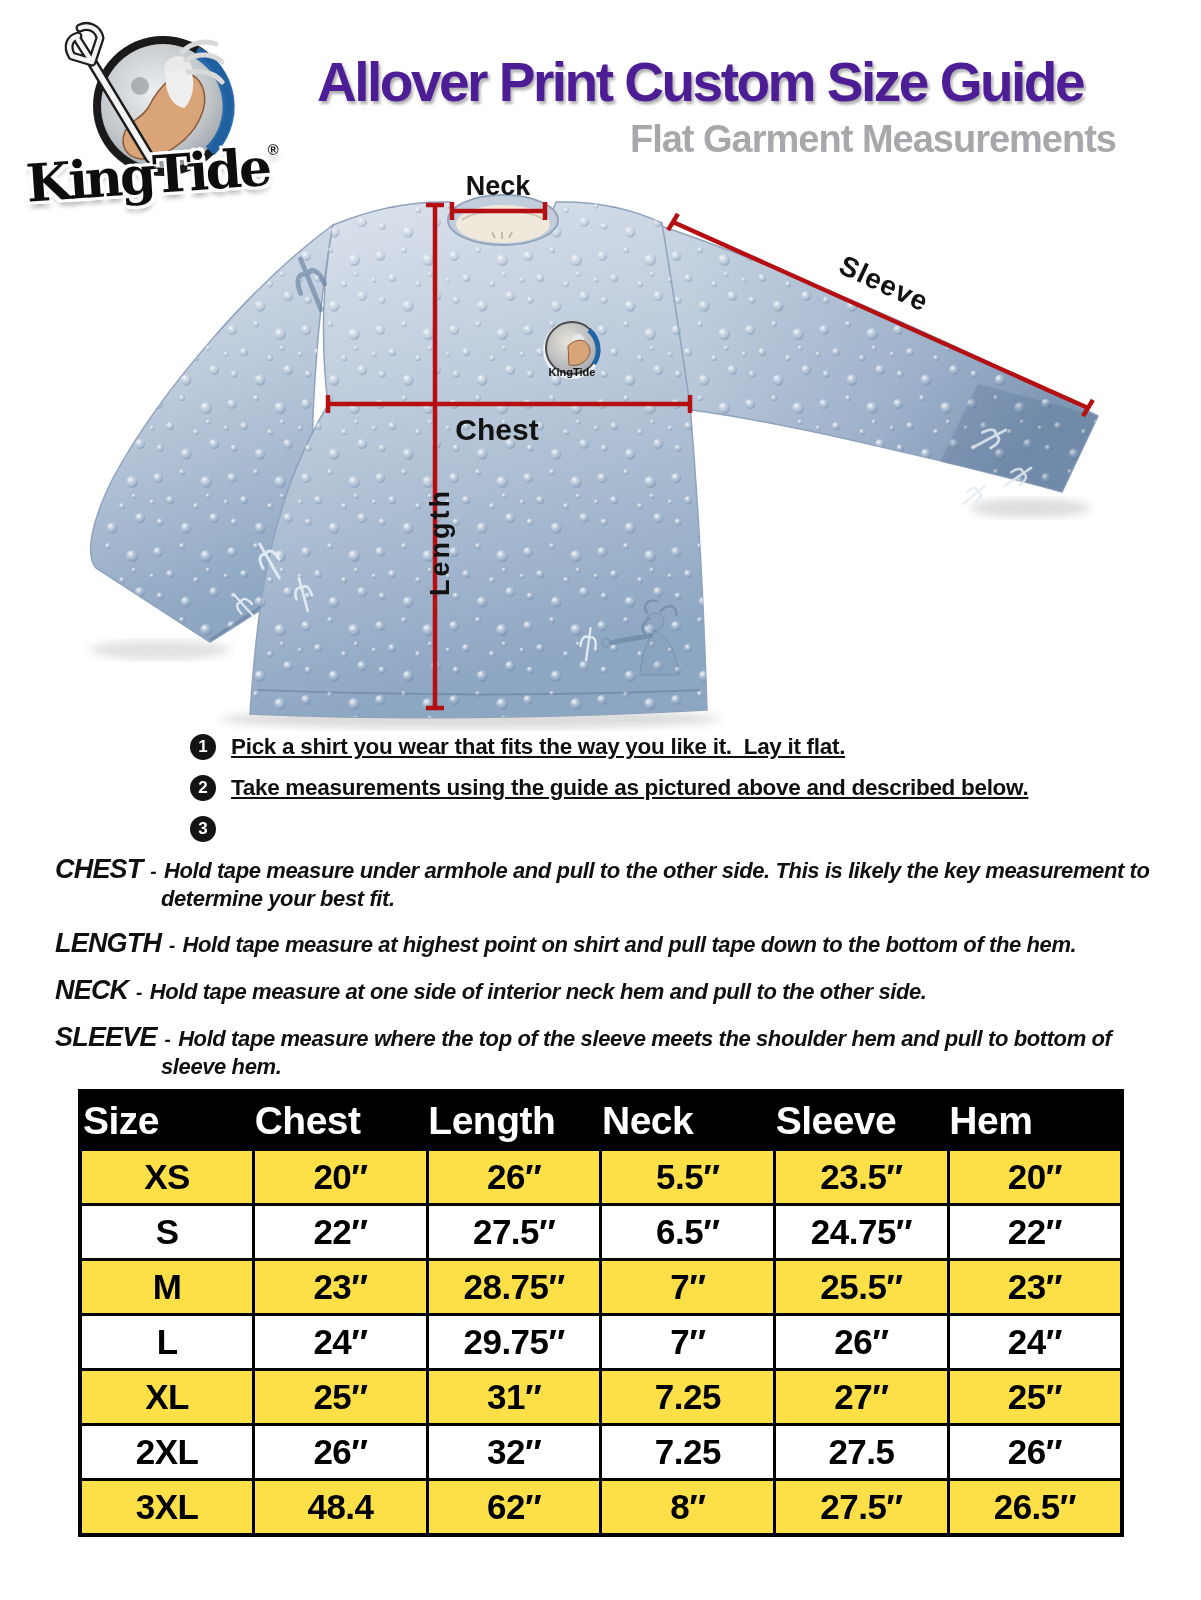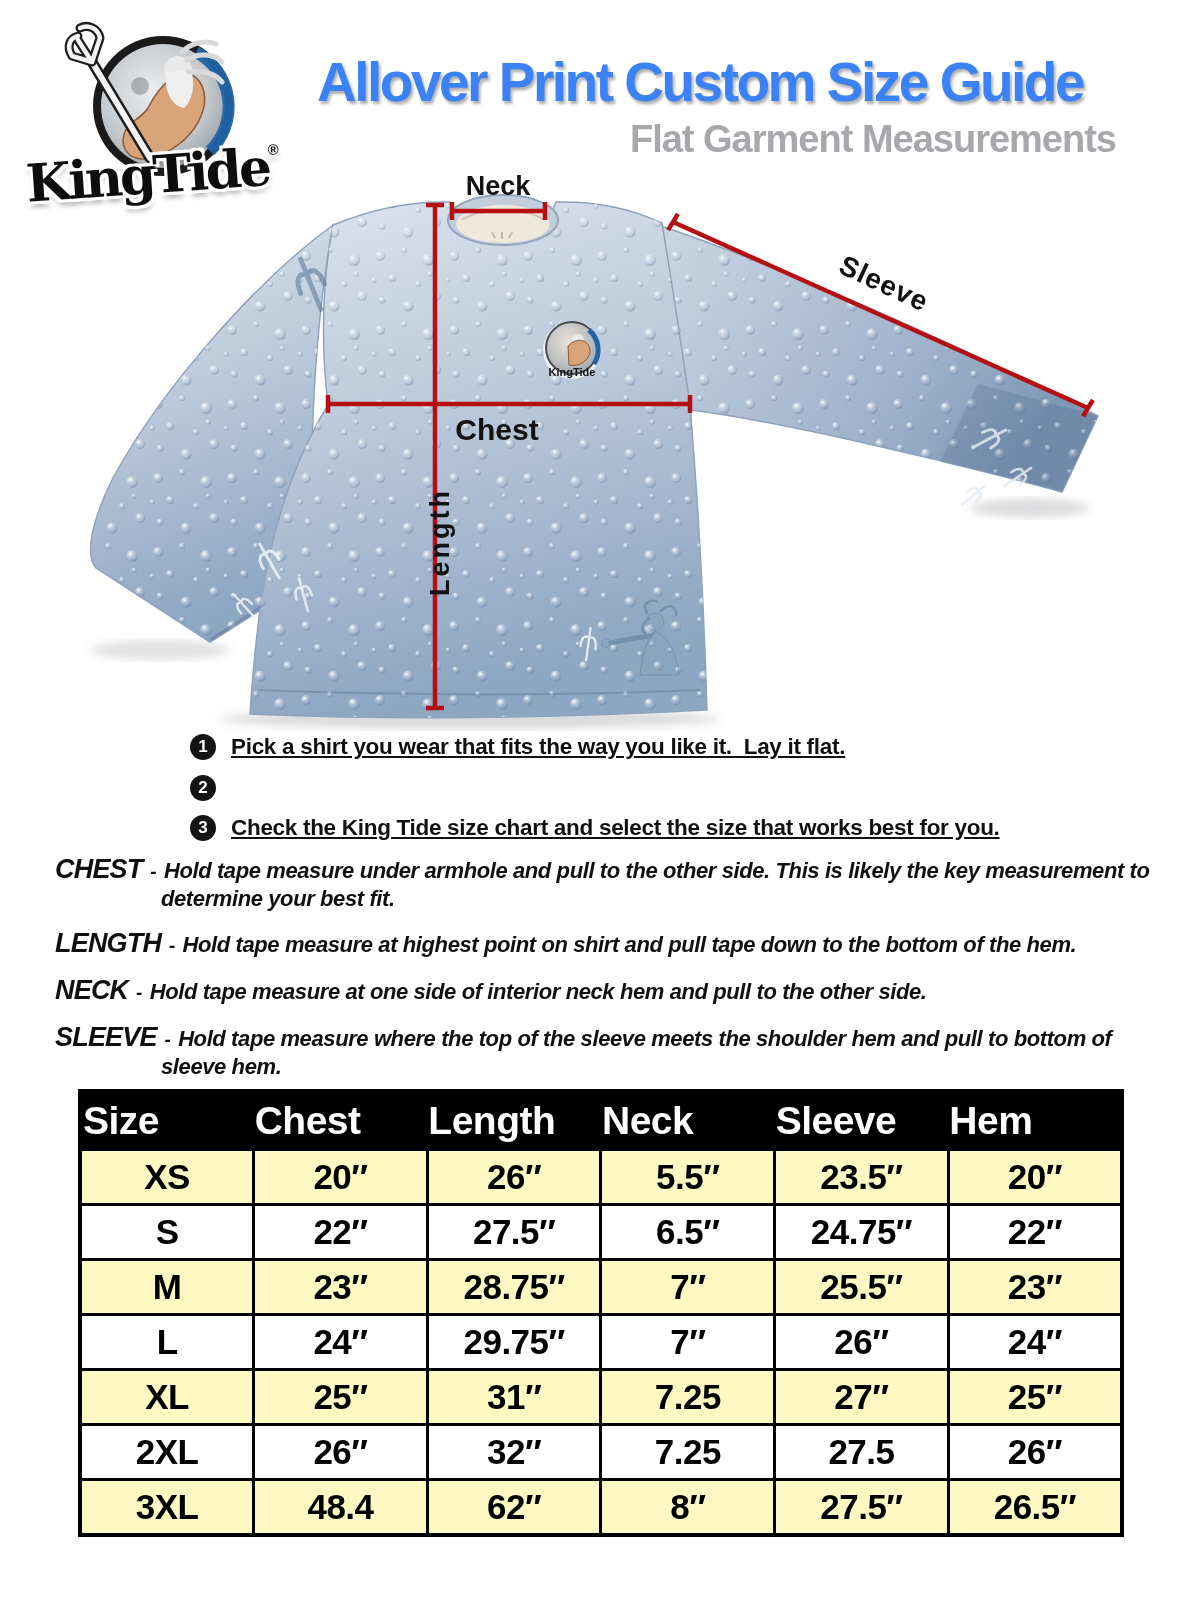--- a/index.html
+++ b/index.html
@@ -9,21 +9,21 @@
   .logo { position:absolute; left:28px; top:8px; width:250px; height:230px; }
   .logo svg { position:absolute; left:0; top:0; }
   .wordmark { position:absolute; left:-6px; top:136px; width:262px; text-align:center;
     font-family:"DejaVu Serif", serif; font-weight:bold; font-size:52px; letter-spacing:-3px;
     color:#0d0d0d; transform:rotate(-4deg);
     text-shadow:-3px -3px 0 #fff, 3px -3px 0 #fff, -3px 3px 0 #fff, 3px 3px 0 #fff, 0 6px 5px rgba(0,0,0,.30); }
   .reg { font-size:15px; font-family:"Liberation Sans",sans-serif; font-weight:bold; vertical-align:30px; letter-spacing:0; }
 
   
   .title { position:absolute; left:276px; top:50px; width:848px; text-align:center; white-space:nowrap;
-    font-size:55px; font-weight:bold; letter-spacing:-2.5px; color:#3b82f6;
+    font-size:55px; font-weight:bold; letter-spacing:-2.5px; color:#4c1d95;
     text-shadow:2px 3px 3px rgba(110,110,110,.55); }
   .subtitle { position:absolute; left:276px; top:118px; width:840px; text-align:right; white-space:nowrap;
     font-size:38px; font-weight:bold; letter-spacing:-1px; color:#a6a8ab; }
 
   
   .figure { position:absolute; left:0; top:170px; width:1201px; height:575px; }
   .figure text { font-family:"Liberation Sans", sans-serif; font-weight:bold; fill:#121212; }
 
   
   .steps { position:absolute; left:190px; top:732px; width:930px; }
@@ -40,21 +40,21 @@
   .def .term { font-size:27px; letter-spacing:-0.8px; }
   .def .dash { font-size:19px; padding:0 2px; }
 
   
   .size-table { position:absolute; left:78px; top:1089px; width:1046px;
     border-collapse:collapse; table-layout:fixed; border:4px solid #000; }
   .size-table th { background:#000; color:#fff; font-size:39px; font-weight:bold;
     height:53px; text-align:left; letter-spacing:-0.5px; }
   .size-table td { background:#fff; color:#000; font-size:35px; font-weight:bold;
     height:50px; text-align:center; border:3px solid #000; letter-spacing:-0.5px; }
-  .size-table tr.alt td { background:#fef9c3; }
+  .size-table tr.alt td { background:#fde047; }
 </style>
 </head>
 <body>
 
 <div class="logo">
   <svg width="250" height="230" viewBox="0 0 250 230">
     <defs>
       <radialGradient id="moonG" cx="0.42" cy="0.38" r="0.75">
         <stop offset="0" stop-color="#eceeef"></stop>
           <stop offset="0.6" stop-color="#c2c7cb"></stop>
@@ -220,24 +220,24 @@
 </svg>
 </div>
 
 <div class="steps">
   <div class="step">
     <div class="step-num">1</div>
     <div class="step-text">Pick a shirt you wear that fits the way you like it.  Lay it flat.</div>
   </div>
   <div class="step">
     <div class="step-num">2</div>
+    <div class="step-text">Take measurements using the guide as pictured above and described below.</div>
   </div>
   <div class="step">
     <div class="step-num">3</div>
-    <div class="step-text">Check the King Tide size chart and select the size that works best for you.</div>
   </div>
 </div>
 
 <div class="defs">
   <p class="def"><span class="term">CHEST</span> <span class="dash">-</span> <span>Hold tape measure under armhole and pull to the other side. This is likely the key measurement to determine your best fit.</span></p>
   <p class="def"><span class="term">LENGTH</span> <span class="dash">-</span> <span>Hold tape measure at highest point on shirt and pull tape down to the bottom of the hem.</span></p>
   <p class="def"><span class="term">NECK</span> <span class="dash">-</span> <span>Hold tape measure at one side of interior neck hem and pull to the other side.</span></p>
   <p class="def"><span class="term">SLEEVE</span> <span class="dash">-</span> <span>Hold tape measure where the top of the sleeve meets the shoulder hem and pull to bottom of sleeve hem.</span></p>
 </div>
 

